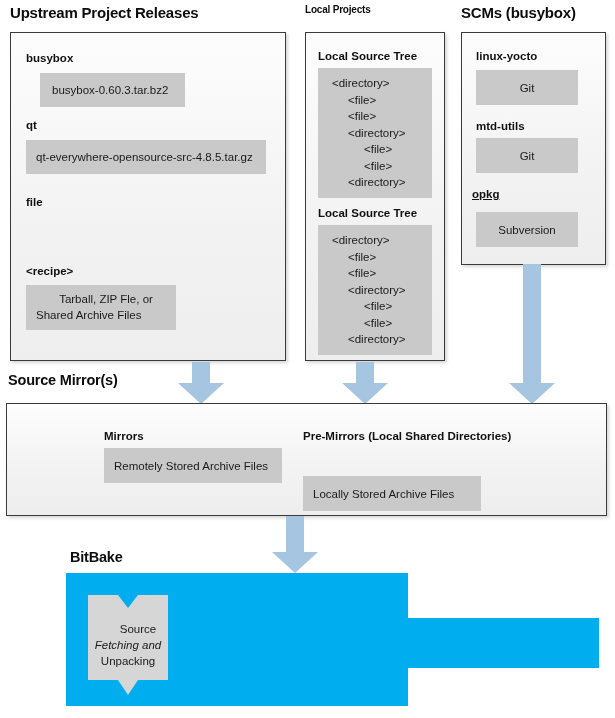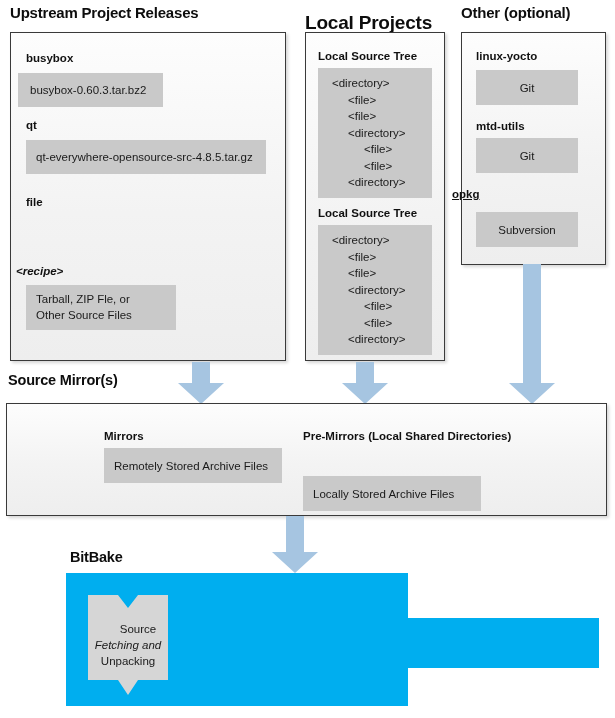--- a/index.html
+++ b/index.html
@@ -81,34 +81,34 @@
 </head>
 <body>
 
 <div id="stage">
 
   <div class="sec-title" style="left:10px; top:4px; font-size:15px;">Upstream Project Releases</div>
 
   <div class="panel" style="left:10px; top:32px; width:276px; height:329px;"></div>
 
   <div class="grp-label" style="left:26px; top:52px;">busybox</div>
-  <div class="chip" style="left:18px; top:73px; width:145px; height:34px;padding-left:12px;">busybox-0.60.3.tar.bz2</div>
+  <div class="chip" style="left:40px; top:73px; width:145px; height:34px;padding-left:12px;">busybox-0.60.3.tar.bz2</div>
 
   <div class="grp-label" style="left:26px; top:119px;">qt</div>
   <div class="chip" style="left:26px; top:140px; width:240px; height:34px;">qt-everywhere-opensource-src-4.8.5.tar.gz</div>
 
   <div class="grp-label" style="left:26px; top:196px;">file</div>
 
-  <div class="grp-label" style="left:16px; top:265px;font-style:italic;">&lt;recipe&gt;</div>
+  <div class="grp-label" style="left:26px; top:265px;">&lt;recipe&gt;</div>
   <div class="chip multi" style="left:26px; top:285px; width:150px; height:45px;">
-    <span style="display:block;">Tarball, ZIP Fle, or</span>
-    <span style="display:block;">Other Source Files</span>
+    <span style="display:block;text-align:center;">Tarball, ZIP Fle, or</span>
+    <span style="display:block;">Shared Archive Files</span>
   </div>
 
-  <div class="sec-title" style="left:305px; top:12px; font-size:19px;">Local Projects</div>
+  <div class="sec-title" style="left:305px; top:4px; font-size:10px;">Local Projects</div>
 
   <div class="panel" style="left:305px; top:32px; width:140px; height:329px;"></div>
 
   <div class="grp-label" style="left:318px; top:50px;">Local Source Tree</div>
   <div class="tree" style="left:318px; top:68px; width:114px;">
     <span class="ln l0">&lt;directory&gt;</span>
     <span class="ln l1">&lt;file&gt;</span>
     <span class="ln l1">&lt;file&gt;</span>
     <span class="ln l1">&lt;directory&gt;</span>
     <span class="ln l2">&lt;file&gt;</span>
@@ -120,31 +120,31 @@
   <div class="tree" style="left:318px; top:225px; width:114px;">
     <span class="ln l0">&lt;directory&gt;</span>
     <span class="ln l1">&lt;file&gt;</span>
     <span class="ln l1">&lt;file&gt;</span>
     <span class="ln l1">&lt;directory&gt;</span>
     <span class="ln l2">&lt;file&gt;</span>
     <span class="ln l2">&lt;file&gt;</span>
     <span class="ln l1">&lt;directory&gt;</span>
   </div>
 
-  <div class="sec-title" style="left:461px; top:4px; font-size:15px;">Other (optional)</div>
+  <div class="sec-title" style="left:461px; top:4px; font-size:15px;">SCMs (busybox)</div>
 
   <div class="panel" style="left:461px; top:32px; width:145px; height:233px;"></div>
 
   <div class="grp-label" style="left:476px; top:50px;">linux-yocto</div>
   <div class="chip center" style="left:476px; top:70px; width:102px; height:35px;">Git</div>
 
   <div class="grp-label" style="left:476px; top:120px;">mtd-utils</div>
   <div class="chip center" style="left:476px; top:138px; width:102px; height:35px;">Git</div>
 
-  <div class="grp-label" style="left:452px; top:188px;text-decoration:underline;">opkg</div>
+  <div class="grp-label" style="left:472px; top:188px;text-decoration:underline;">opkg</div>
   <div class="chip center" style="left:476px; top:212px; width:102px; height:35px;">Subversion</div>
 
   <div class="arrow" style="left:178px; top:362px;">
     <svg width="46" height="42" viewBox="0 0 46 42">
       <polygon points="14,0 32,0 32,21 46,21 23,42 0,21 14,21" fill="#A6C5E1"></polygon>
     </svg>
   </div>
 
   <div class="arrow" style="left:342px; top:362px;">
     <svg width="46" height="42" viewBox="0 0 46 42">

